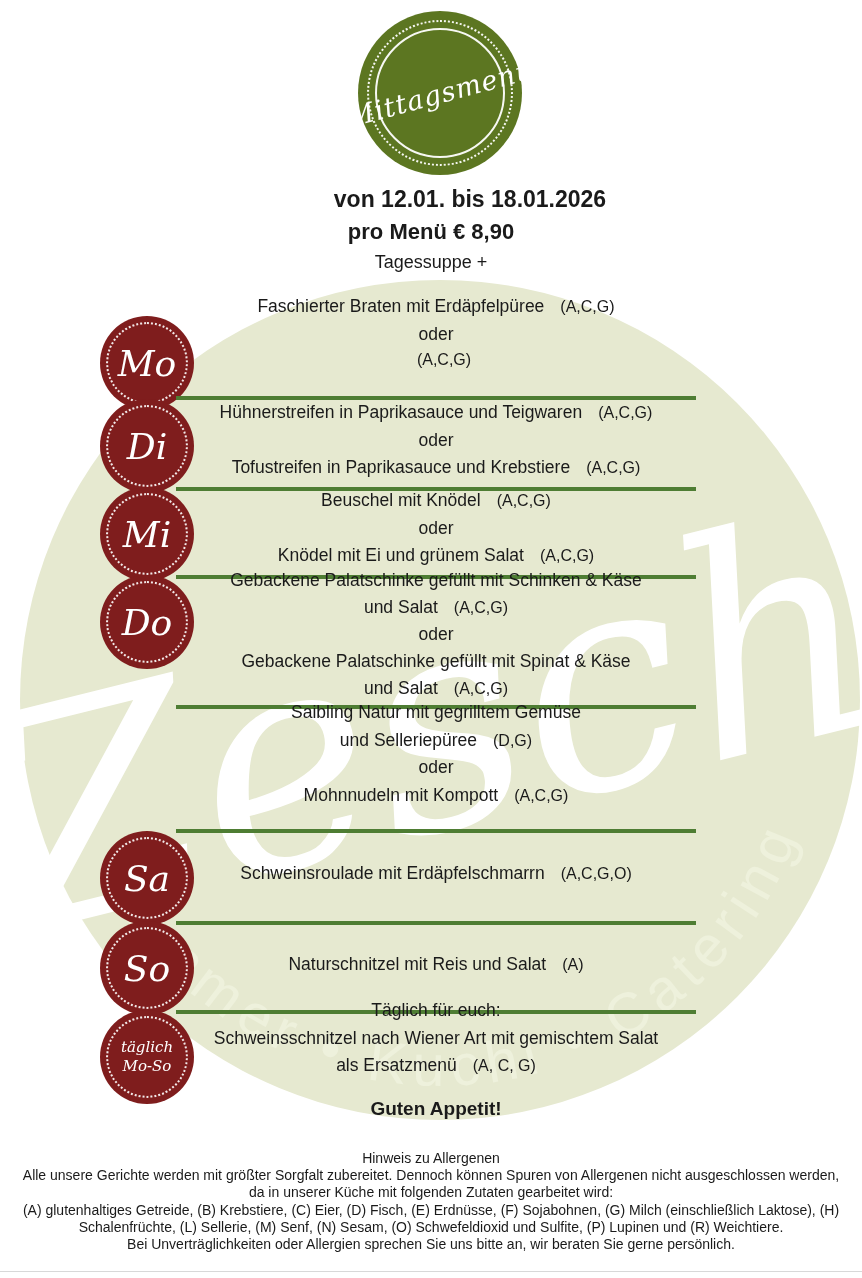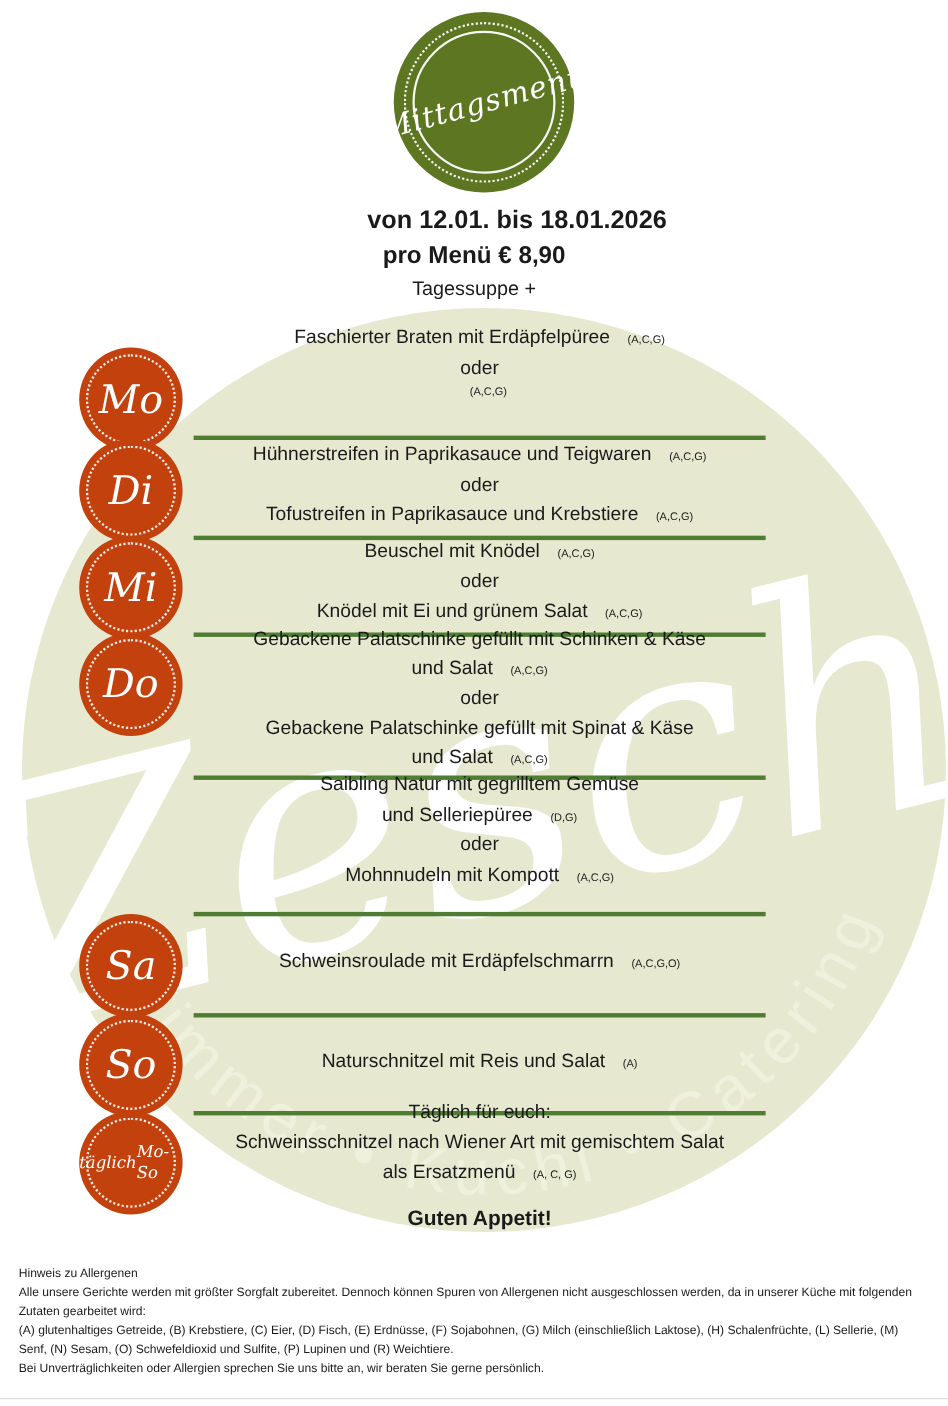--- a/index.html
+++ b/index.html
@@ -16,39 +16,39 @@
   .big-badge .solid{position:absolute;inset:17px;border-radius:50%;border:2px solid rgba(255,255,255,.95);}
   .big-badge .lbl{position:absolute;inset:0;display:flex;align-items:center;justify-content:center;
     transform:rotate(-15deg);color:#fff;font-family:"DejaVu Serif",serif;font-style:italic;
     font-size:27px;letter-spacing:1px;white-space:nowrap;}
   
   .hdr{position:absolute;left:0;width:862px;text-align:center;z-index:2;}
   .hdr.range{top:186px;font-size:23px;font-weight:bold;padding-left:39px;}
   .hdr.price{top:219px;font-size:22px;font-weight:bold;}
   .hdr.soup{top:252px;font-size:18px;}
   
-  .day-badge{position:absolute;left:72px;width:94px;height:94px;border-radius:50%;
-    background:#c2410c;z-index:2;}
+  .day-badge{position:absolute;left:100px;width:94px;height:94px;border-radius:50%;
+    background:#7f1d1d;z-index:2;}
   .day-badge .dots{position:absolute;inset:6px;border-radius:50%;border:2px dotted rgba(255,255,255,.9);}
   .day-badge .lbl{position:absolute;inset:0;display:flex;align-items:center;justify-content:center;
     color:#fff;font-family:"DejaVu Serif",serif;font-style:italic;font-size:36px;}
-  .day-badge .lbl2{position:absolute;inset:0;display:flex;flex-direction:row;align-items:center;
+  .day-badge .lbl2{position:absolute;inset:0;display:flex;flex-direction:column;align-items:center;
     justify-content:center;color:#fff;font-family:"DejaVu Serif",serif;font-style:italic;
     font-size:15px;line-height:19px;}
   
   .menu-section{position:absolute;left:176px;width:520px;z-index:2;}
   .menu-line{display:flex;justify-content:center;align-items:baseline;height:27.5px;font-size:17.5px;}
-  .menu-line .codes{font-size:10px;margin-left:16px;}
+  .menu-line .codes{font-size:16px;margin-left:16px;}
   .menu-section.tight .menu-line{height:27px;}
   .sep{position:absolute;left:176px;width:520px;height:3.5px;background:#4e7d33;z-index:2;}
   .closing{position:absolute;left:176px;top:1098px;width:520px;text-align:center;
     font-size:19px;font-weight:bold;z-index:2;}
   
-  .footer{position:absolute;left:17px;top:1150px;width:828px;
-    font-size:11px;line-height:17.2px;z-index:2;}
+  .footer{position:absolute;left:17px;top:1150px;width:828px;text-align:center;
+    font-size:14px;line-height:17.2px;z-index:2;}
   .footer p{margin:0;}
   .bottom-rule{position:absolute;left:0;top:1271px;width:862px;height:1px;background:#d8d8d8;z-index:2;}
 </style>
 </head>
 <body>
 
 <div id="page">
 
   <svg id="wm" width="862" height="1278" viewBox="0 0 862 1278">
     <circle cx="440" cy="700" r="420" fill="#e6e9d0"></circle>

